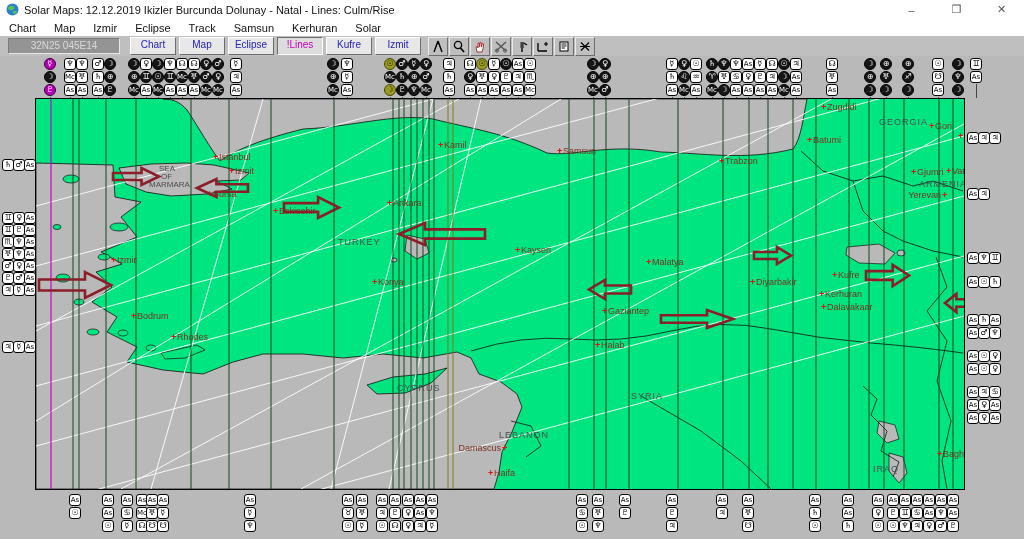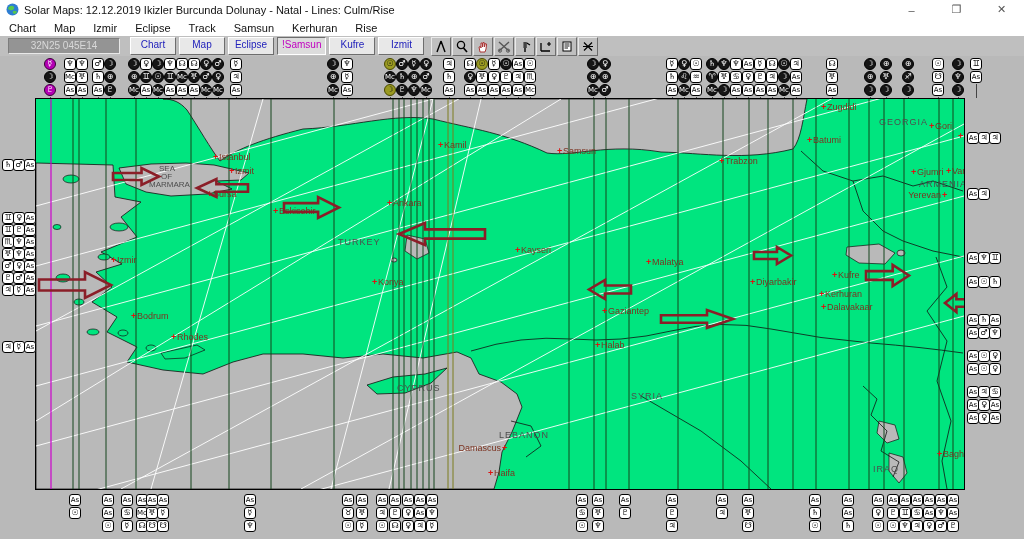--- a/index.html
+++ b/index.html
@@ -71,30 +71,30 @@
 </div>
 
 <div id="menubar">
     <span class="menu-item">Chart</span>
     <span class="menu-item">Map</span>
     <span class="menu-item">Izmir</span>
     <span class="menu-item">Eclipse</span>
     <span class="menu-item">Track</span>
     <span class="menu-item">Samsun</span>
     <span class="menu-item">Kerhuran</span>
-    <span class="menu-item">Rise</span>
+    <span class="menu-item">Solar</span>
   </div>
 
 <div id="toolbar">
   <div id="coord-box">32N25 045E14</div>
   <span id="tb-buttons" style="display:flex;">
       <div class="tb-btn">Chart</div>
       <div class="tb-btn">Map</div>
       <div class="tb-btn">Eclipse</div>
-      <div class="tb-btn pressed">!Samsun</div>
+      <div class="tb-btn pressed">!Lines</div>
       <div class="tb-btn">Kufre</div>
       <div class="tb-btn">Izmit</div>
     </span>
   <span id="tb-icons" style="display:flex;margin-left:6px;">
       <div class="icon-btn">
         <svg width="14" height="13">
           <path d="M7 1 L3 12 M7 1 L11 12 M7 1 l0 3" stroke="#000" fill="none" stroke-width="1.4"></path>
         </svg>
       </div>
       <div class="icon-btn">

